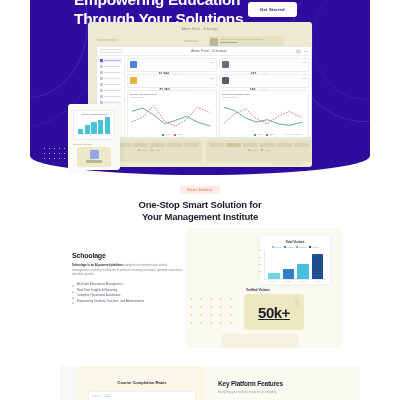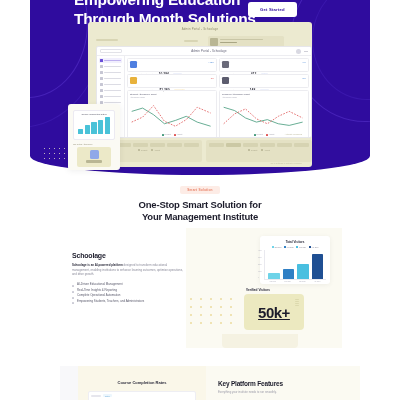--- a/index.html
+++ b/index.html
@@ -232,21 +232,21 @@
 <div class="page">
 
   <section class="hero">
     <span class="hero-deco deco-left"></span>
     <span class="hero-deco deco-left2"></span>
     <span class="hero-deco deco-right"></span>
     <span class="hero-deco deco-right2"></span>
 
     <h1 class="hero-title">
       <span class="l1">Empowering Education</span>
-      <span class="l1">Through Month Solutions</span>
+      <span class="l1">Through Your Solutions</span>
     </h1>
     <button class="hero-cta">Get Started</button>
   </section>
 
   <div class="dash-wrap">
     <div class="dash-yellow"></div>
     <div class="dash-yellow-top">Admin Portal - Schoolage</div>
     <span class="dash-yellow-lbl"></span>
     <span class="dash-yellow-lbl2"></span>
     <div class="dash-yellow-card">

